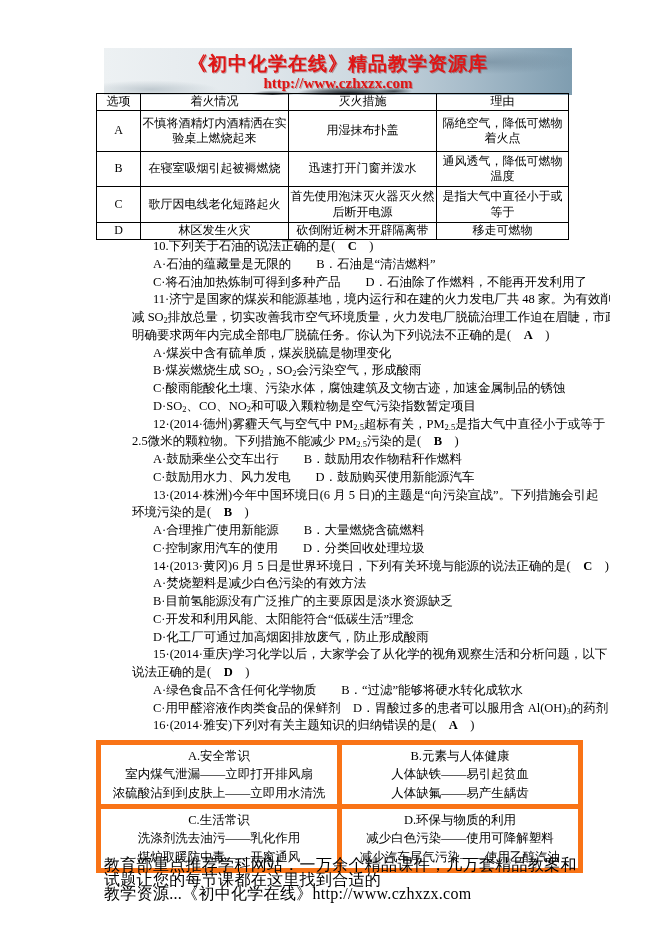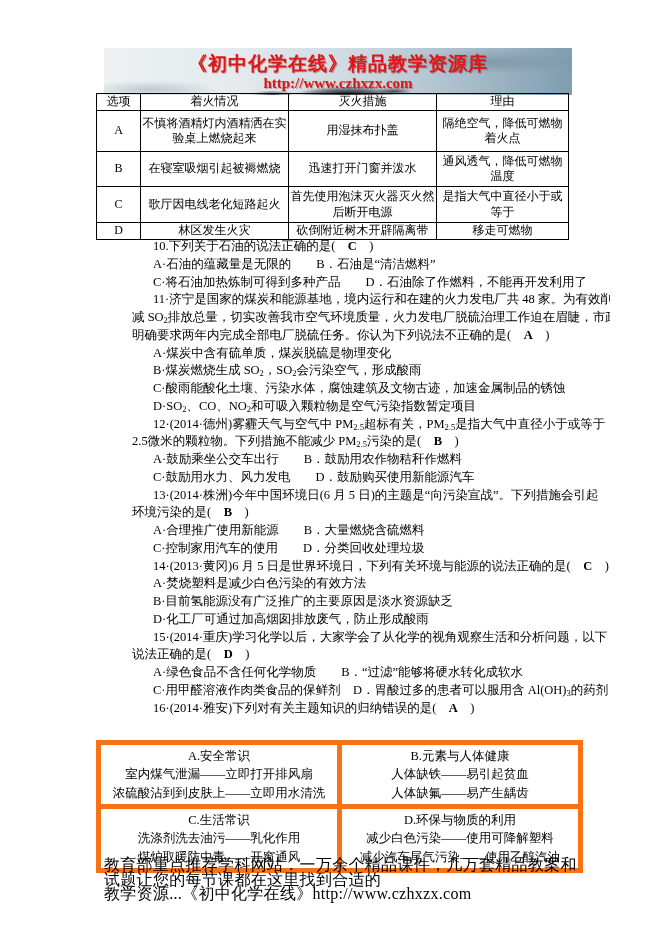--- a/index.html
+++ b/index.html
@@ -117,20 +117,21 @@
       <div class="qline"><span>2.5微米的颗粒物。下列措施不能减少 PM</span><sub>2.5</sub><span>污染的是(　</span><b>B</b><span>　)</span></div>
       <div class="qline indent"><span>A·鼓励乘坐公交车出行　　B．鼓励用农作物秸秆作燃料</span></div>
       <div class="qline indent"><span>C·鼓励用水力、风力发电　　D．鼓励购买使用新能源汽车</span></div>
       <div class="qline indent"><span>13·(2014·株洲)今年中国环境日(6 月 5 日)的主题是“向污染宣战”。下列措施会引起</span></div>
       <div class="qline"><span>环境污染的是(　</span><b>B</b><span>　)</span></div>
       <div class="qline indent"><span>A·合理推广使用新能源　　B．大量燃烧含硫燃料</span></div>
       <div class="qline indent"><span>C·控制家用汽车的使用　　D．分类回收处理垃圾</span></div>
       <div class="qline indent"><span>14·(2013·黄冈)6 月 5 日是世界环境日，下列有关环境与能源的说法正确的是(　</span><b>C</b><span>　)</span></div>
       <div class="qline indent"><span>A·焚烧塑料是减少白色污染的有效方法</span></div>
       <div class="qline indent"><span>B·目前氢能源没有广泛推广的主要原因是淡水资源缺乏</span></div>
+      <div class="qline indent"><span>C·开发和利用风能、太阳能符合“低碳生活”理念</span></div>
       <div class="qline indent"><span>D·化工厂可通过加高烟囱排放废气，防止形成酸雨</span></div>
       <div class="qline indent"><span>15·(2014·重庆)学习化学以后，大家学会了从化学的视角观察生活和分析问题，以下</span></div>
       <div class="qline"><span>说法正确的是(　</span><b>D</b><span>　)</span></div>
       <div class="qline indent"><span>A·绿色食品不含任何化学物质　　B．“过滤”能够将硬水转化成软水</span></div>
       <div class="qline indent"><span>C·用甲醛溶液作肉类食品的保鲜剂　D．胃酸过多的患者可以服用含 Al(OH)</span><sub>3</sub><span>的药剂</span></div>
       <div class="qline indent"><span>16·(2014·雅安)下列对有关主题知识的归纳错误的是(　</span><b>A</b><span>　)</span></div>
     </div>
 
   <table class="topic-table">
     <tbody>

